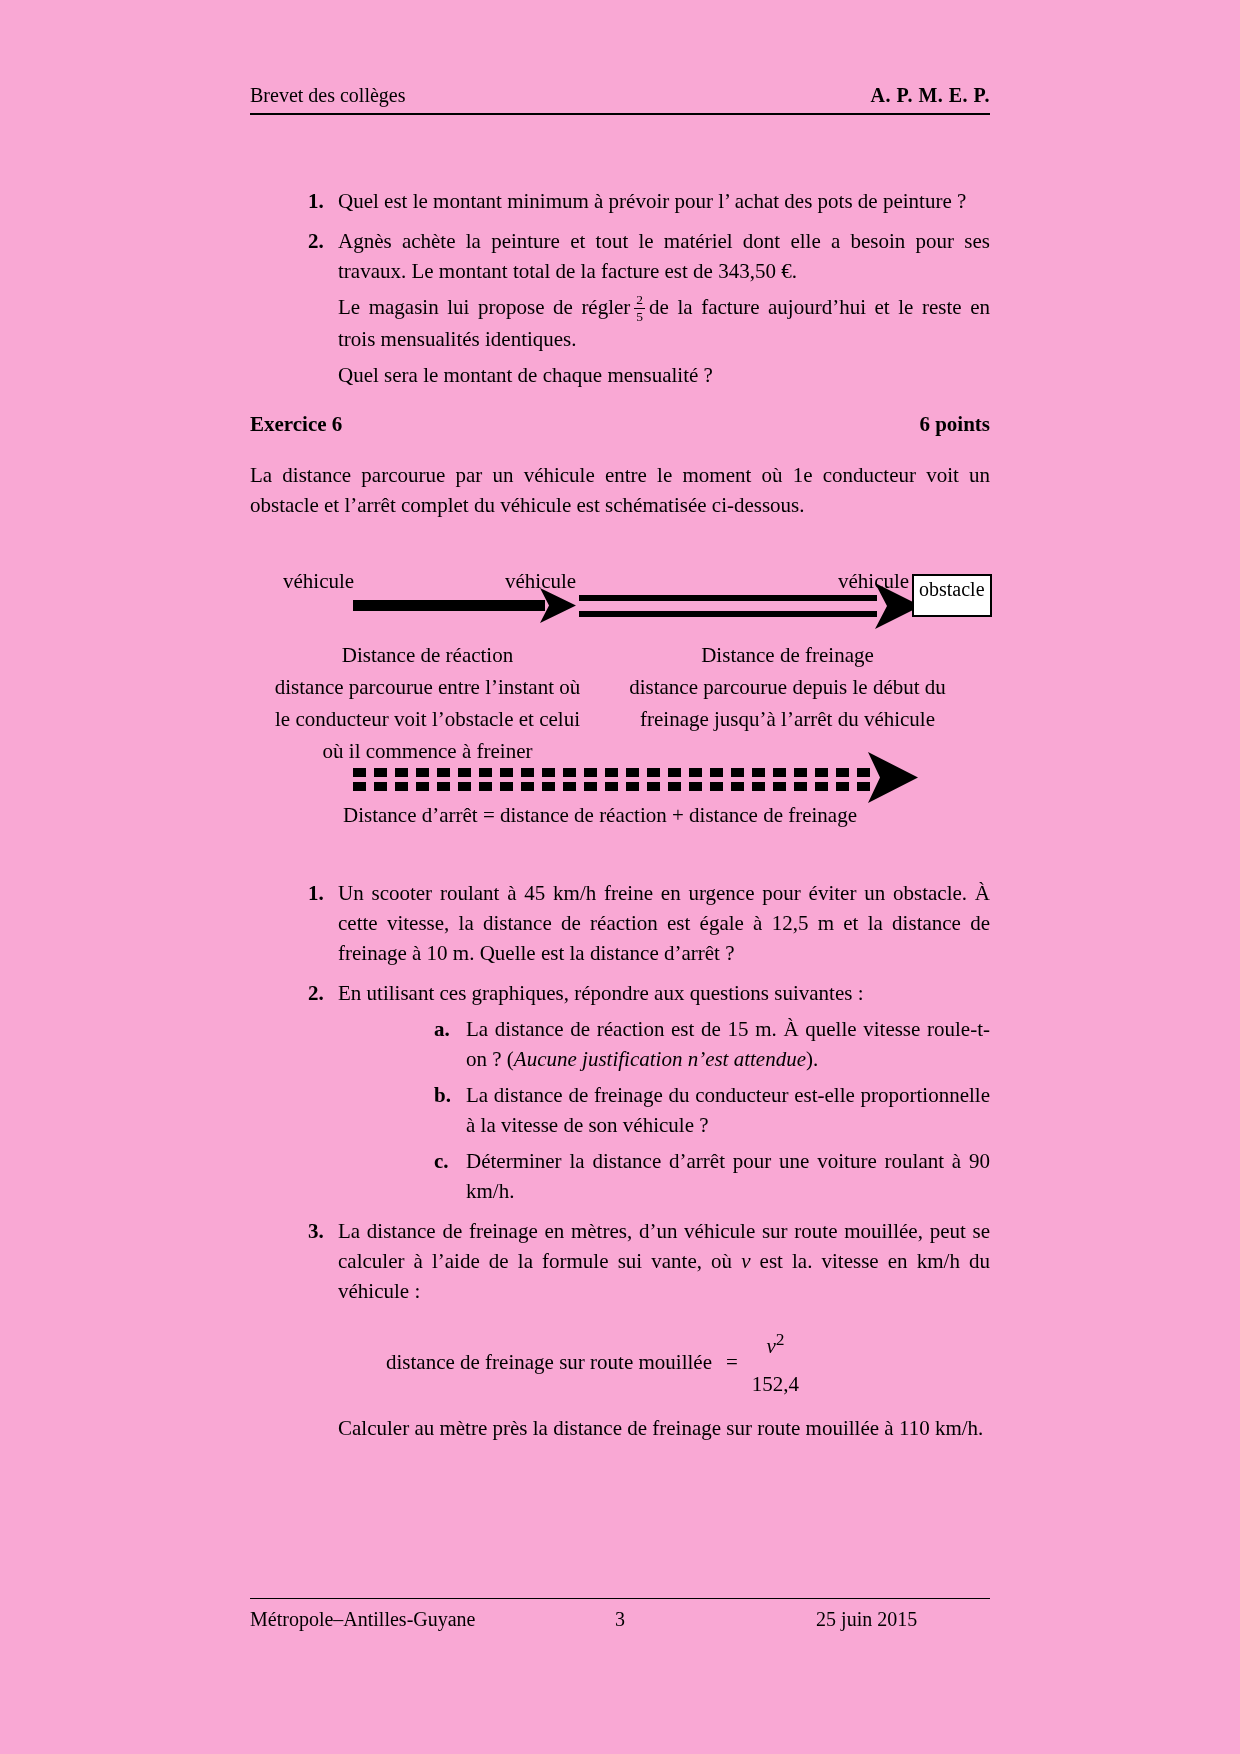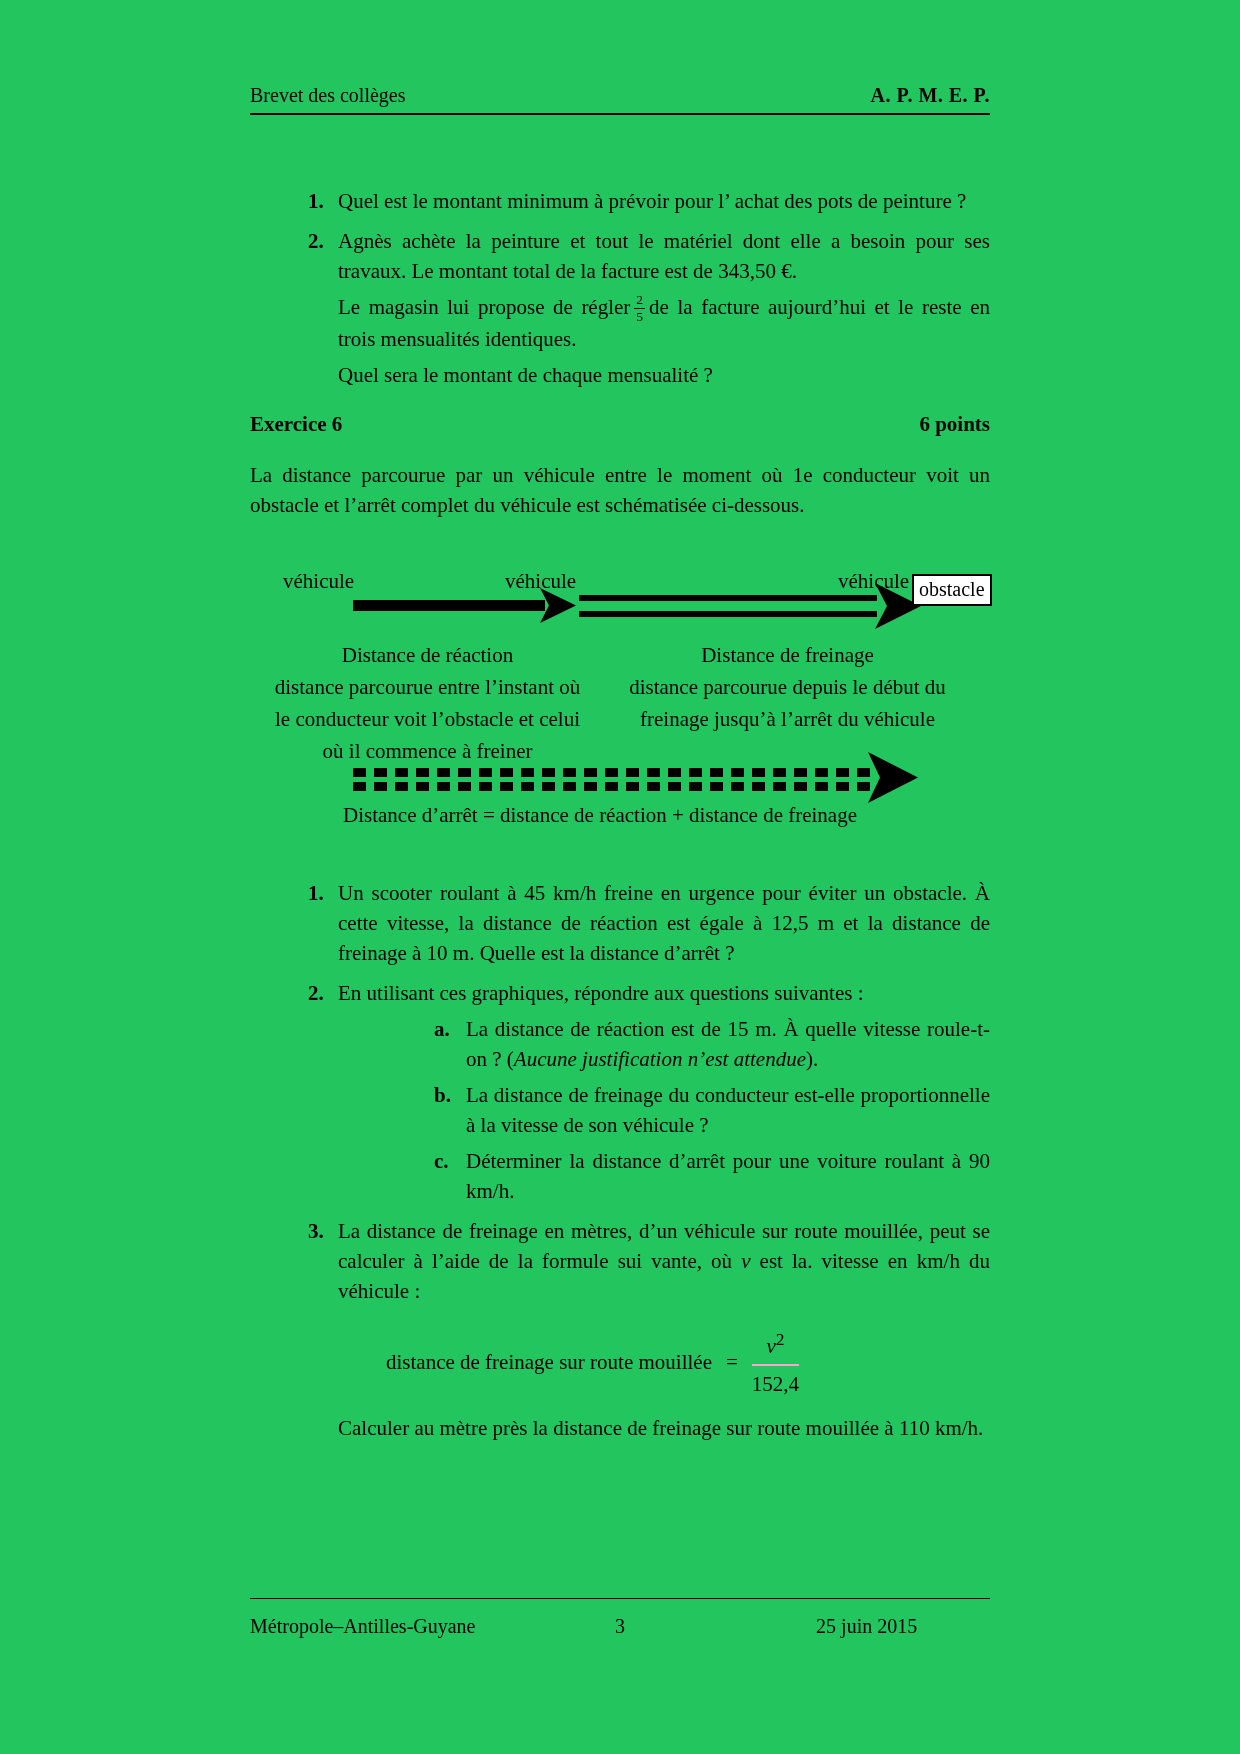--- a/index.html
+++ b/index.html
@@ -1,16 +1,16 @@
 <!DOCTYPE html>
 <html><head>
 <meta charset="utf-8">
 <style>
   html,body{margin:0;padding:0;background:#ffffff;}
-  .page{position:relative;width:1240px;height:1754px;background:#22c55e;color:#000;
+  .page{position:relative;width:1240px;height:1754px;background:#f9a8d4;color:#000;
         font-family:"Liberation Serif", serif;font-size:21px;overflow:hidden;}
 
   
   .header{position:absolute;left:250px;top:84px;width:740px;display:flex;
           justify-content:space-between;align-items:baseline;
           border-bottom:2px solid #000;padding-bottom:6px;font-size:20px;}
   .header .right{font-weight:bold;letter-spacing:.5px;}
 
   
   .li{position:relative;padding-left:88px;text-align:justify;line-height:30px;margin-bottom:10px;}
@@ -24,21 +24,21 @@
   .ex-head{position:absolute;left:250px;top:412px;width:740px;display:flex;
            justify-content:space-between;font-weight:bold;}
   .ex-intro{position:absolute;left:250px;top:460px;width:740px;text-align:justify;line-height:30px;}
 
   
   .diagram{position:absolute;left:250px;top:563px;width:740px;height:282px;}
   .diagram svg{position:absolute;left:0;top:0;}
   .veh{position:absolute;top:6px;}
   .veh1{left:33px}.veh2{left:255px}.veh3{left:588px}
   .obstacle-box{position:absolute;left:662px;top:11px;border:2px solid #000;
-                padding:2px 5px 4px;font-size:20px;line-height:1.1;background:#fff;}
+                padding:2px 5px 15px;font-size:20px;line-height:1.1;background:#fff;}
   .col{position:absolute;text-align:center;line-height:32px;}
   .col-left{left:5px;top:76px;width:345px;font-family:Liberation Serif, serif;}
   .col-right{left:365px;top:76px;width:345px;}
   .caption{position:absolute;left:30px;top:240px;width:640px;text-align:center;}
 
   .qs{position:absolute;left:250px;top:878px;width:740px;line-height:30px;}
 
   
   .ifrac{display:inline-block;text-align:center;font-size:13.5px;line-height:1.05;
          vertical-align:-7px;margin:0 4px;}
@@ -46,21 +46,21 @@
   .ifrac .d{display:block;padding-top:1px;}
 
   
   .formula-row{display:flex;align-items:center;gap:14px;
                margin:18px 0 14px;transform:translateX(48px);}
   .dfrac{display:inline-block;text-align:center;}
   .dfrac .num{display:block;border-bottom:2px solid #f9a8d4;padding:0 8px 3px;}
   .dfrac .den{display:block;padding-top:3px;}
 
   .footer{position:absolute;left:250px;top:1598px;width:740px;border-top:1.5px solid #000;
-          padding-top:16px;display:flex;font-size:20px;}
+          padding-top:9px;display:flex;font-size:20px;}
   .footer .fl{flex:1;text-align:left;}
   .footer .fc{flex:1;text-align:center;}
   .footer .fr{flex:1;text-align:center;}
   i{font-style:italic;}
   b{font-weight:bold;}
 </style>
 </head>
 <body>
 
 <div class="page">

